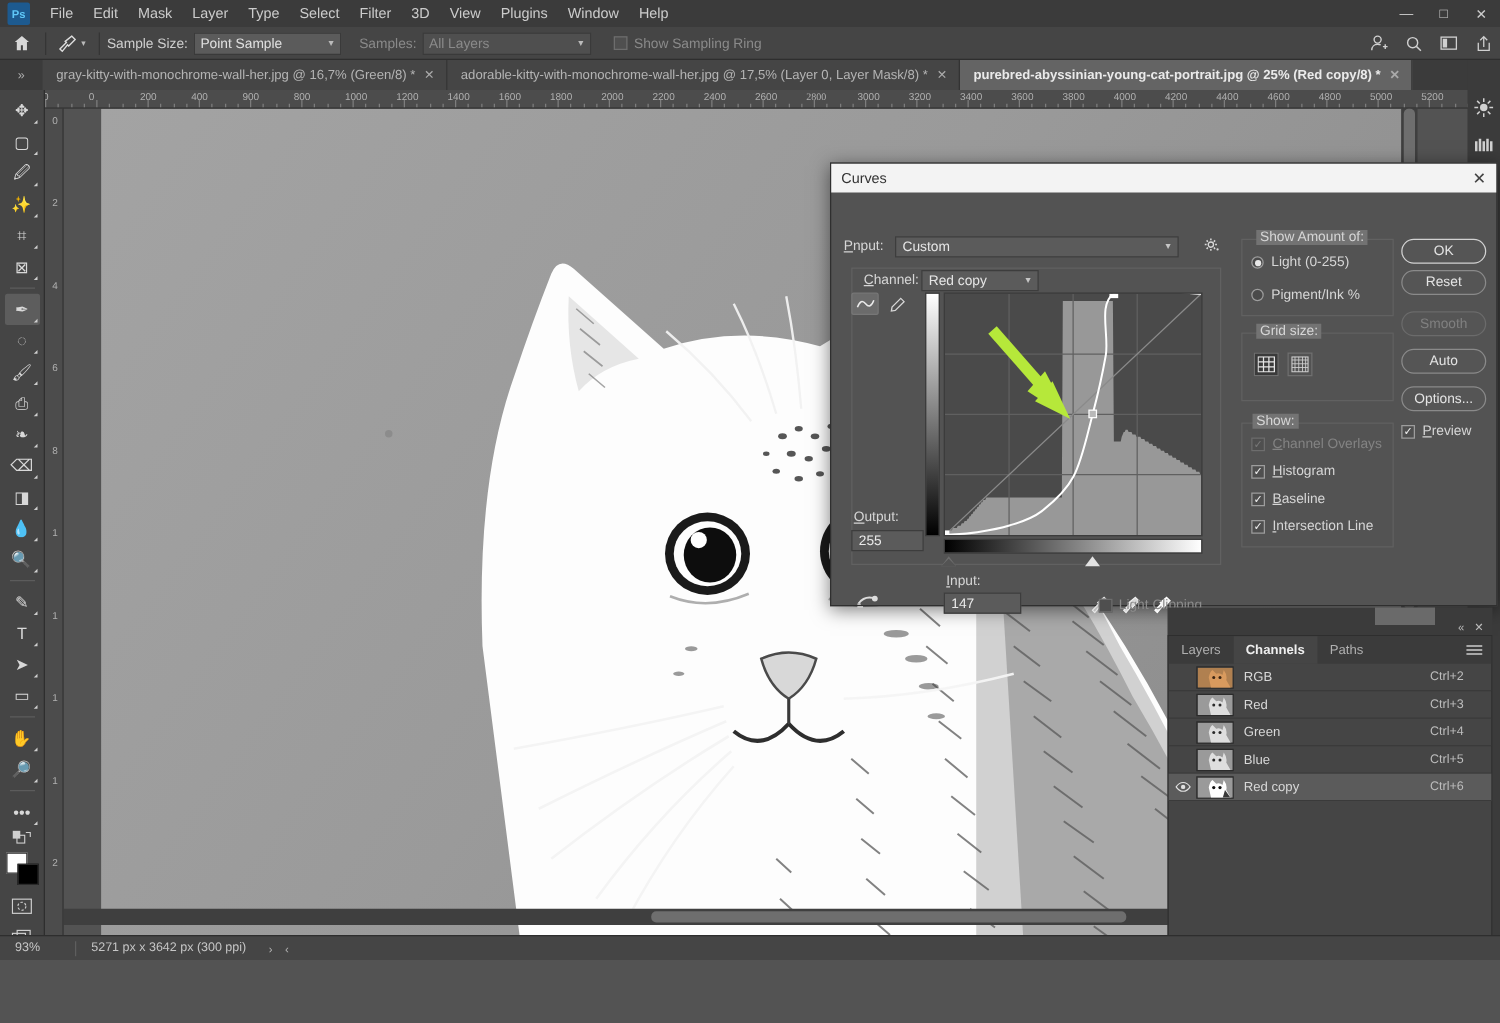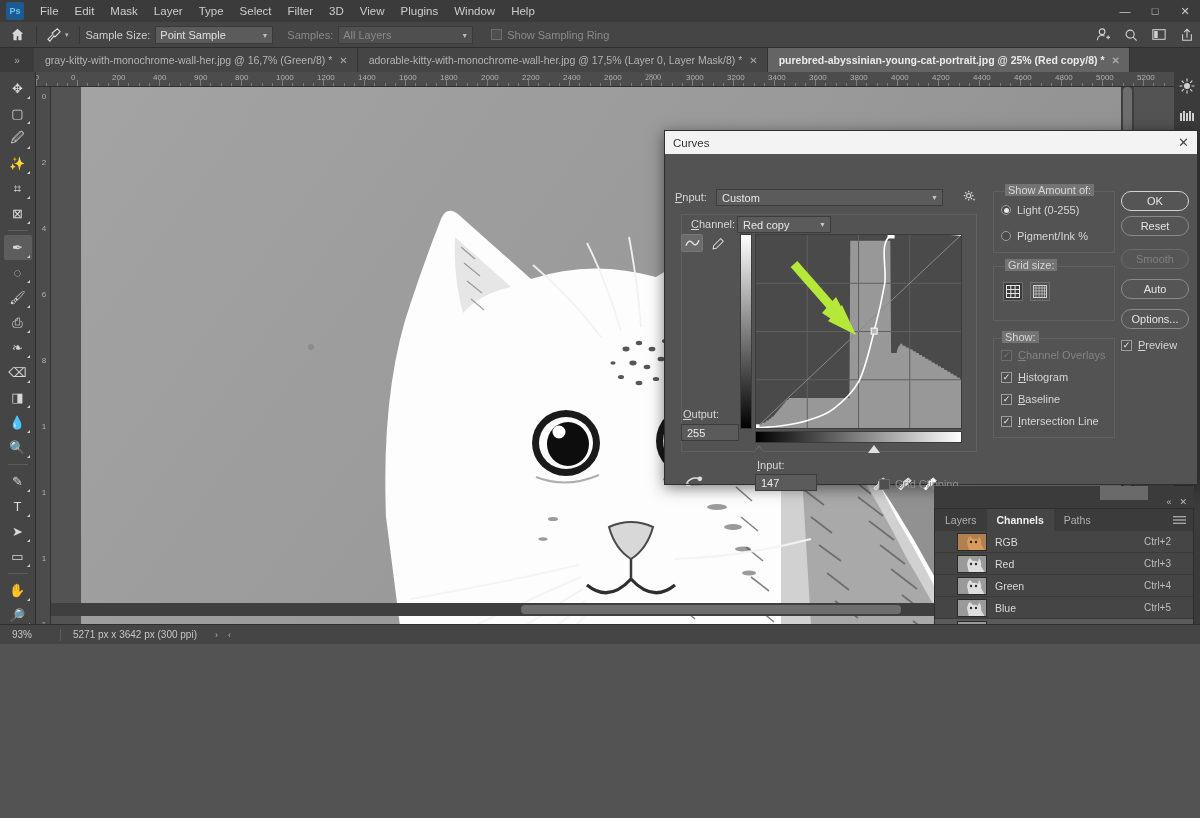--- a/index.html
+++ b/index.html
@@ -4,21 +4,21 @@
 <style>
   * { box-sizing: border-box; margin:0; padding:0; }
   html,body { width:1200px; height:818px; overflow:hidden; }
   body {
     font-family: "Liberation Sans", sans-serif;
     font-size: 11px;
     background: #535353;
     color: #d4d4d4;
     -webkit-font-smoothing: antialiased;
   }
-  #app { position:relative; width:1200px; height:644px; overflow:hidden; }
+  #app { position:relative; width:1200px; height:768px; overflow:hidden; }
 
   
   .menubar {
     position:absolute; top:0; left:0; width:1200px; height:22px;
     background:#3b3b3b; display:flex; align-items:center;
   }
   .ps-logo {
     width:18px; height:18px; margin-left:6px; margin-right:8px;
     background:#1d5a8f; border-radius:2px; color:#5fc7f7;
     font-size:9px; font-weight:bold; display:flex; align-items:center; justify-content:center;
@@ -892,21 +892,21 @@
         </div>
         <div>
           <svg width="15" height="15" viewBox="0 0 16 16">
               <path d="M11 2l3 3-5.5 5.5-1-1L3 15l-2-2 5.5-5.5-1-1z" fill="#f2f2f2" stroke="#fff" stroke-width="1"></path>
             </svg>
         </div>
       </div>
 
       <div class="row" style="position:absolute;left:214px;top:324px;gap:5px">
         <span class="chk dim"></span>
-        <span style="color:#8c8c8c;font-size:11px">Grid Clipping</span>
+        <span style="color:#8c8c8c;font-size:11px">Light Clipping</span>
       </div>
 
       <div class="group-box" style="left:328px;top:37px;width:122px;height:62px"></div>
       <div class="group-title" style="left:340px;top:30px">Show Amount of:</div>
       <div class="row" style="position:absolute;left:336px;top:50px">
         <span class="radio on"></span>
         <span class="fld-label">Light  (0-255)</span>
       </div>
       <div class="row" style="position:absolute;left:336px;top:76px">
         <span class="radio"></span>

